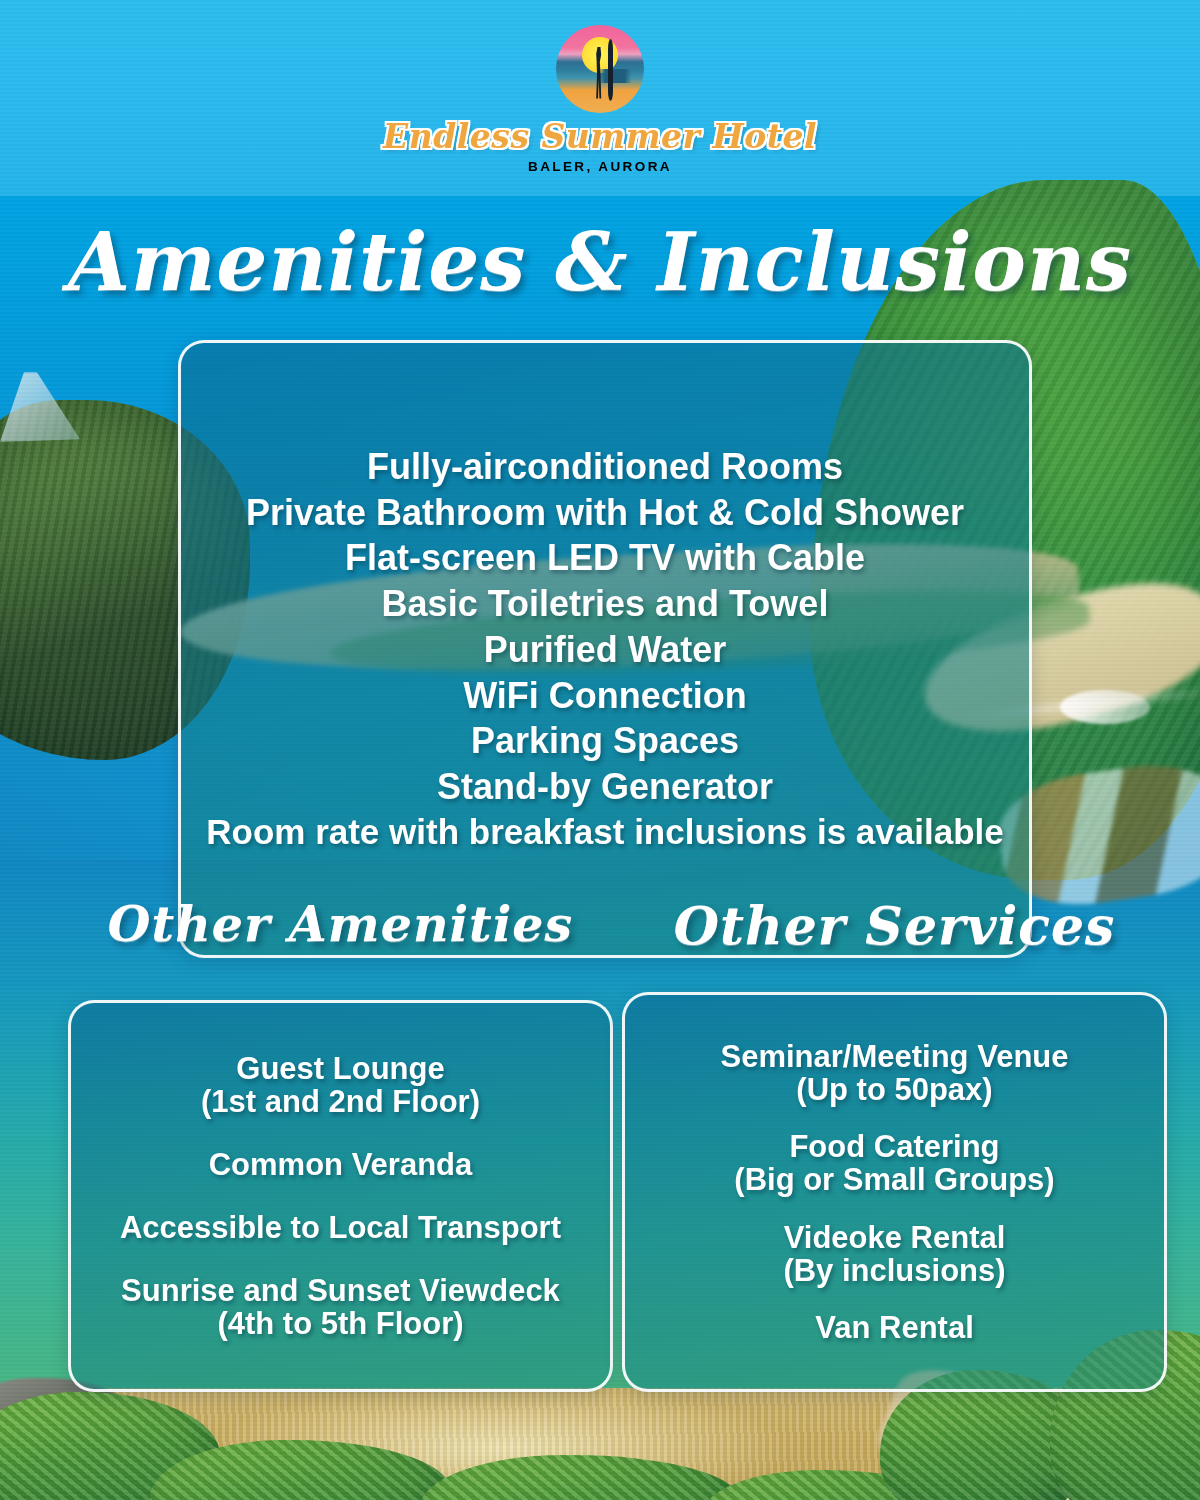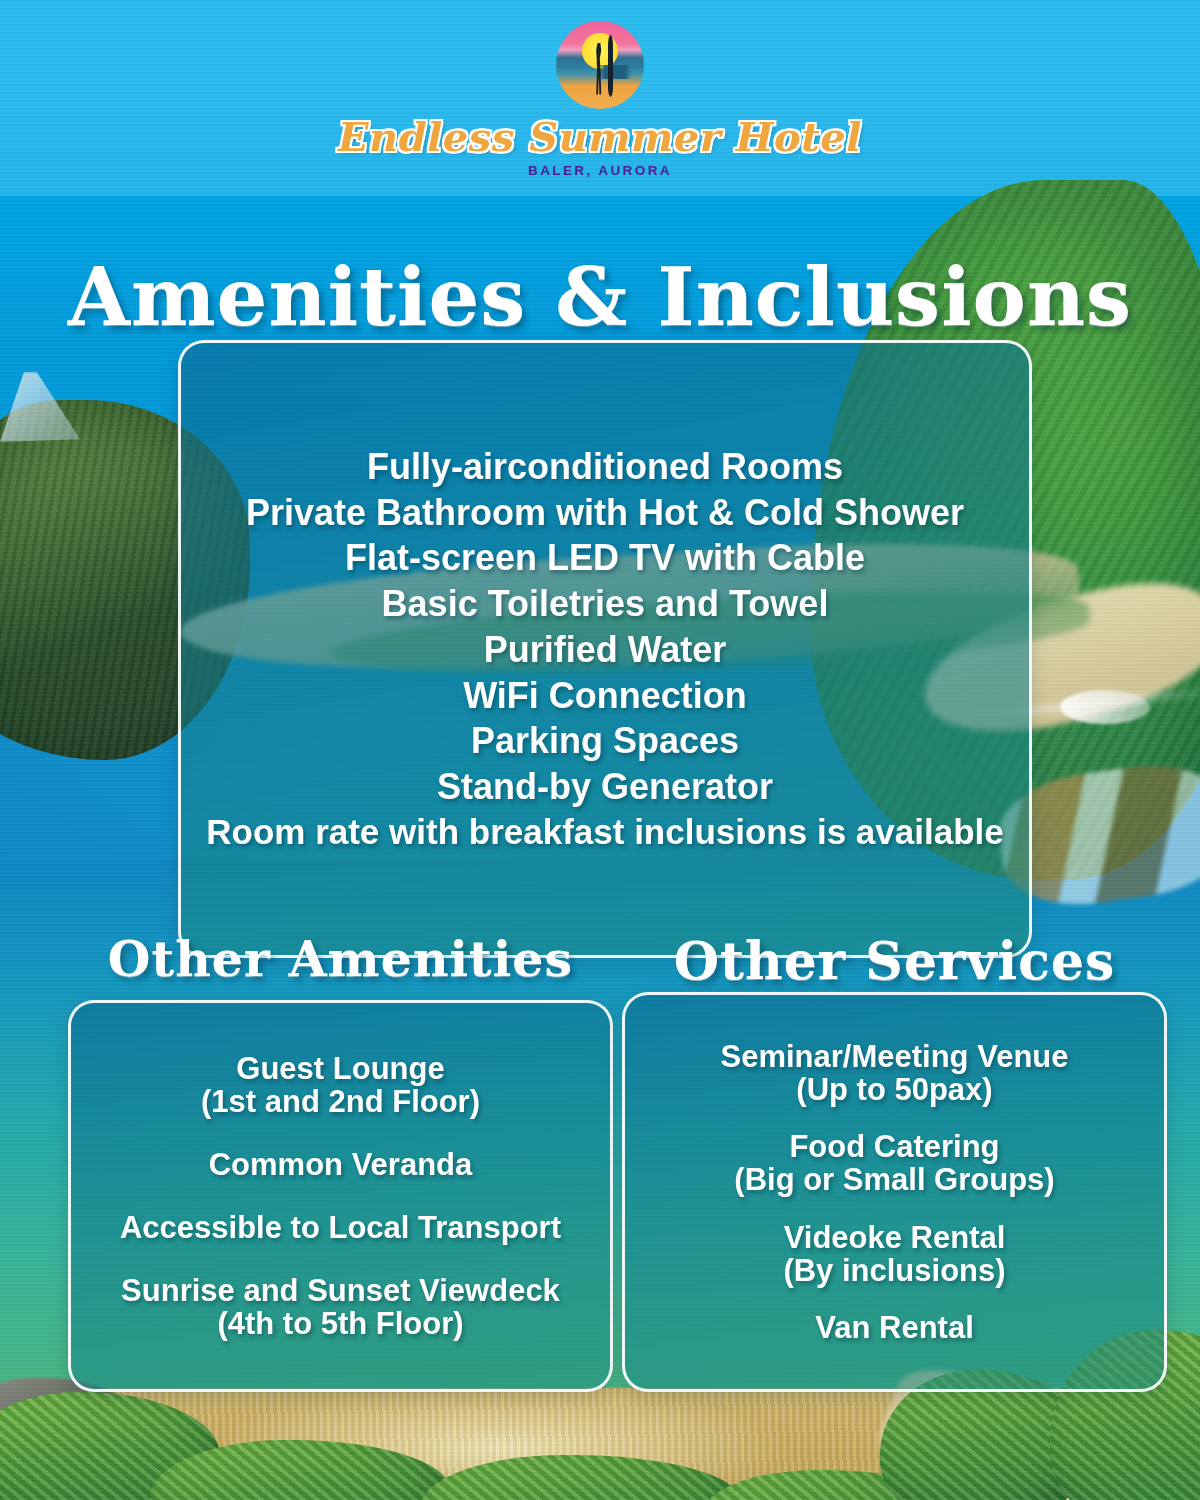--- a/index.html
+++ b/index.html
@@ -180,38 +180,37 @@
     position:absolute; left:38px; top:22px; width:10px; height:52px;
     background:#14202c;
     clip-path:polygon(36% 0,64% 0,72% 16%,58% 30%,66% 56%,72% 100%,54% 100%,48% 62%,40% 100%,22% 100%,30% 54%,26% 28%,22% 14%);
   }
   .logo-board{
     position:absolute; left:52px; top:14px; width:5px; height:62px;
     background:#14202c; border-radius:50%/16%;
   }
   .logo-name{
     margin-top:4px; font-family:"DejaVu Serif", serif; font-style:italic; font-weight:bold;
-    font-size:40px; letter-spacing:.5px; color:#efa63f;
+    font-size:33px; letter-spacing:.5px; color:#efa63f;
     text-shadow:
       2px 0 0 #fff,-2px 0 0 #fff,0 2px 0 #fff,0 -2px 0 #fff,
       2px 2px 0 #fff,-2px 2px 0 #fff,2px -2px 0 #fff,-2px -2px 0 #fff,
       3px 3px 4px rgba(0,0,0,.18);
   }
   .logo-sub{
     margin-top:3px; font-size:13.5px; font-weight:bold; letter-spacing:2.4px;
-    color:#4c1d95;
+    color:#000000;
   }
 
   
   .script{
     font-family:"DejaVu Serif", serif;
-    font-weight:bold; color:#fff;
+    font-style:italic; font-weight:bold; color:#fff;
     text-shadow:4px 5px 6px rgba(0,40,60,.40), 0 1px 0 rgba(255,255,255,.6);
     letter-spacing:1px;
-    margin-top:35px;
   }
   #main-title{
     position:absolute; left:0; top:222px; width:1200px;
     text-align:center; font-size:80px; line-height:1;
   }
   #sub-title-left{
     position:absolute; left:68px; top:900px; width:545px;
     text-align:center; font-size:49px; line-height:1;
   }
   #sub-title-right{

